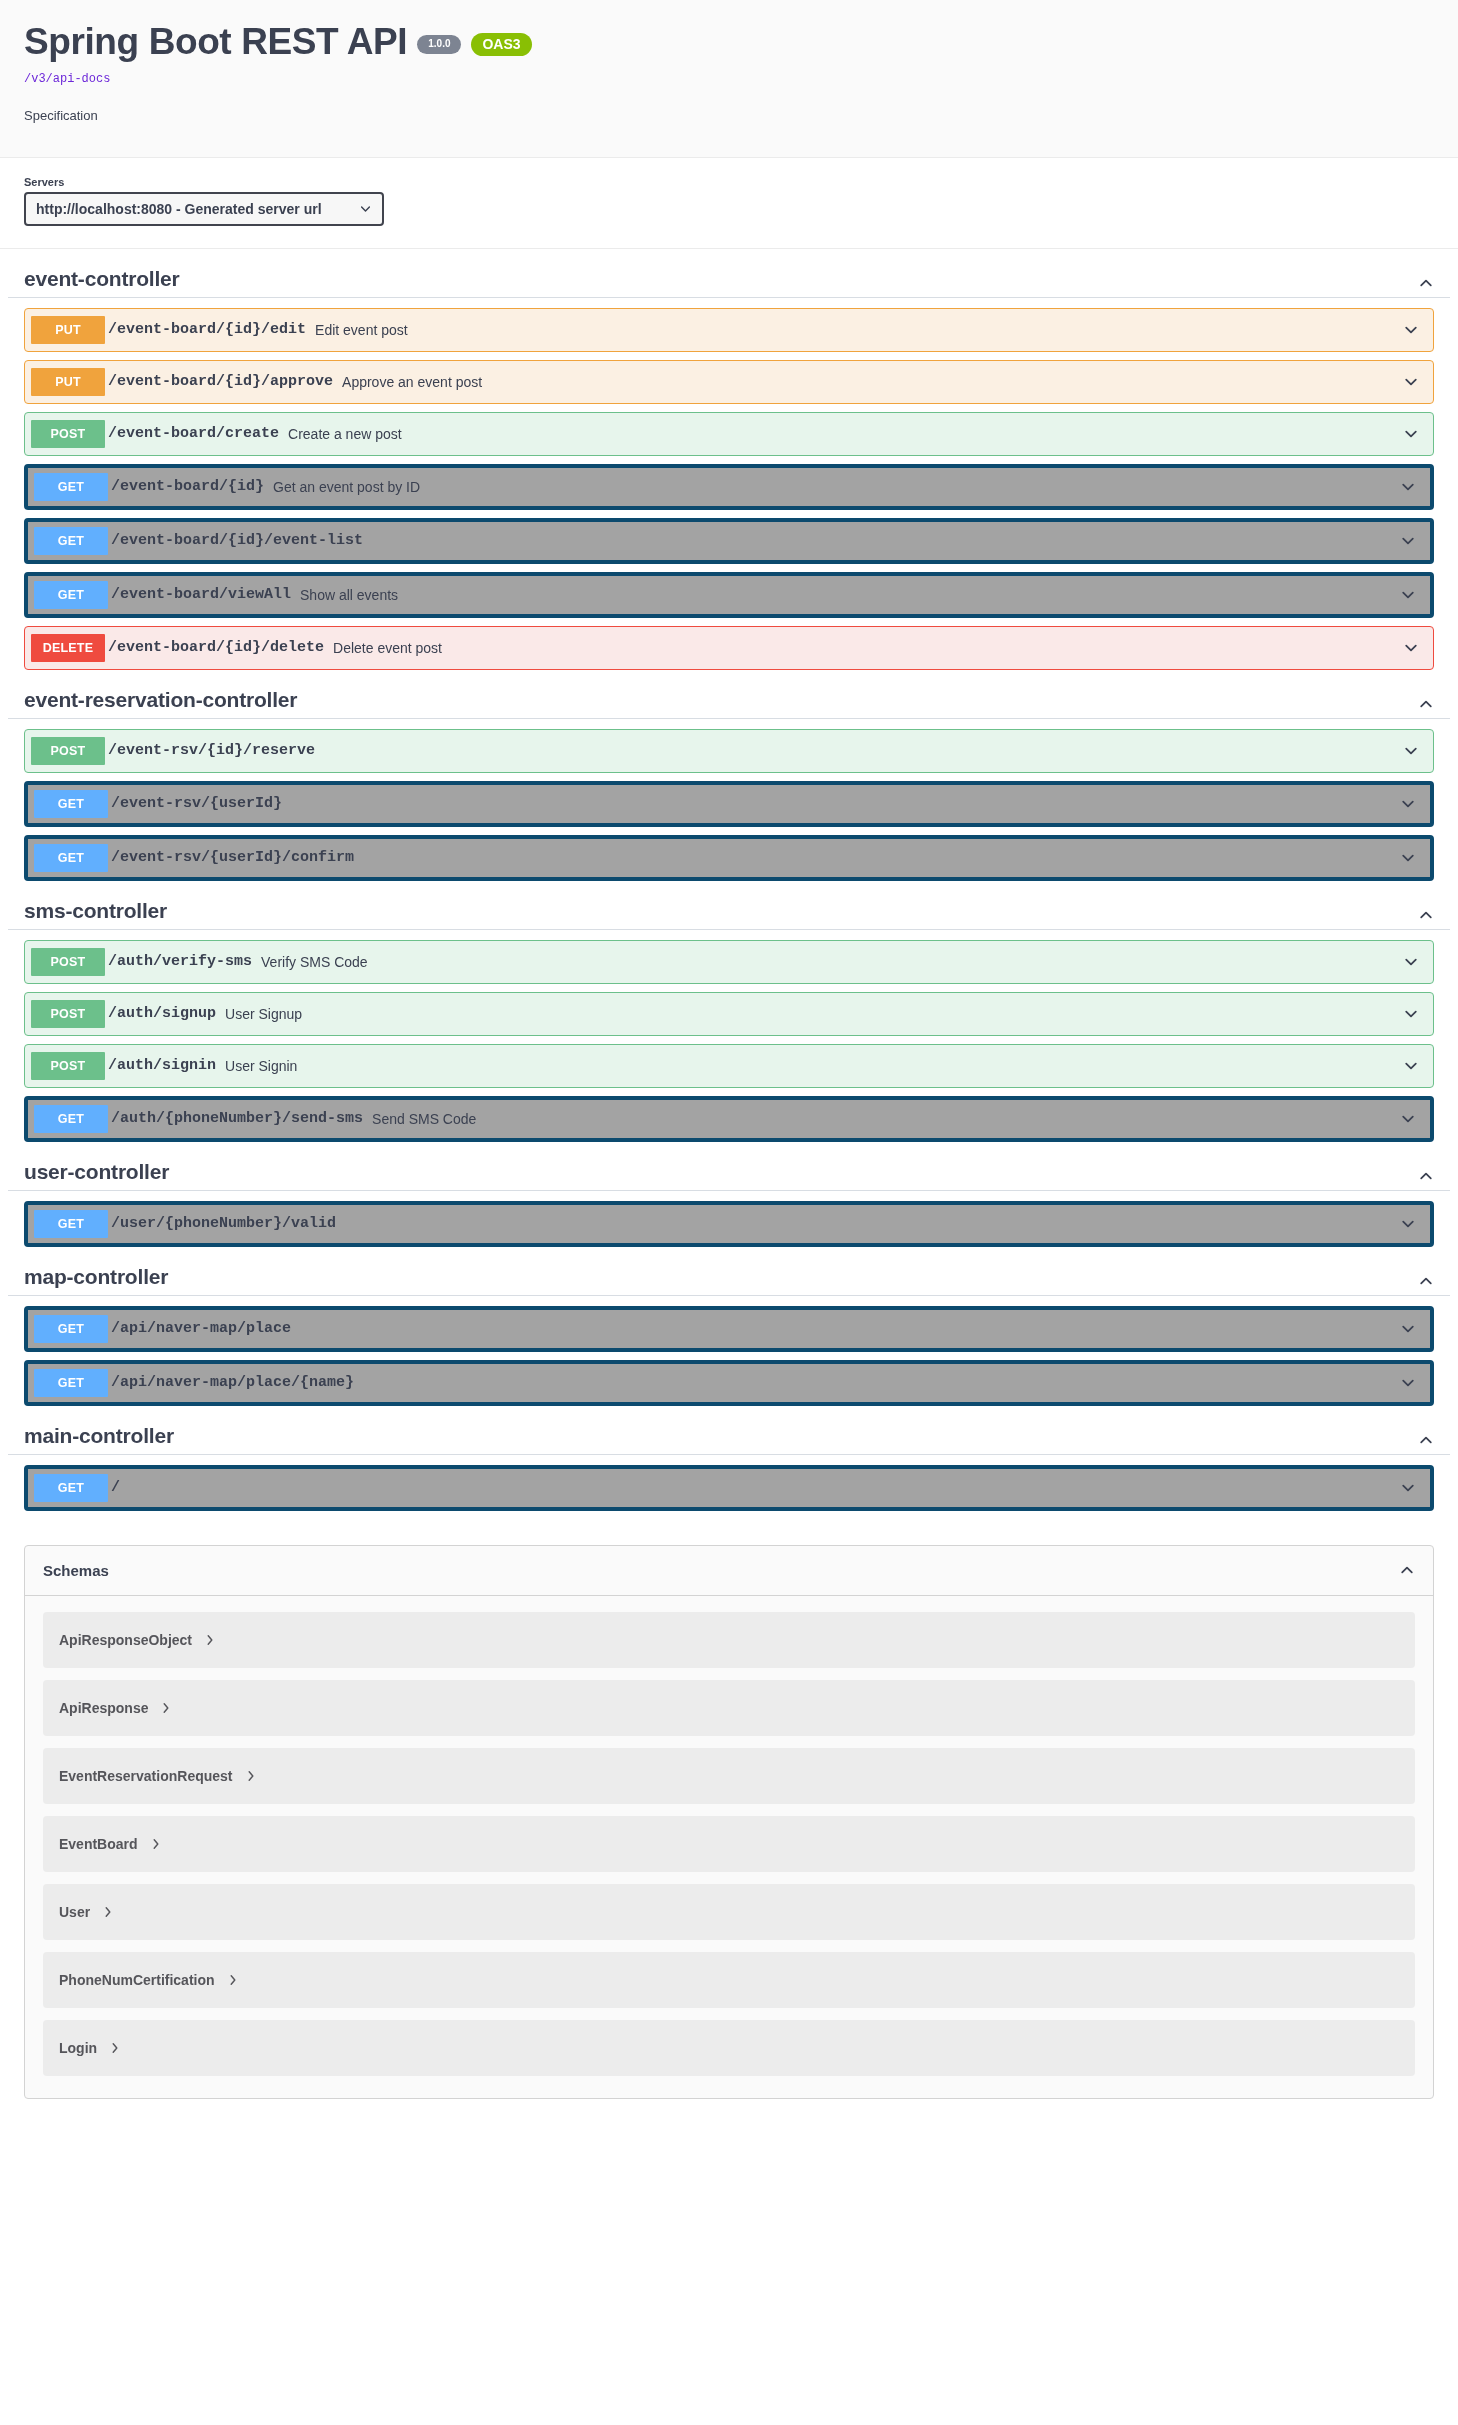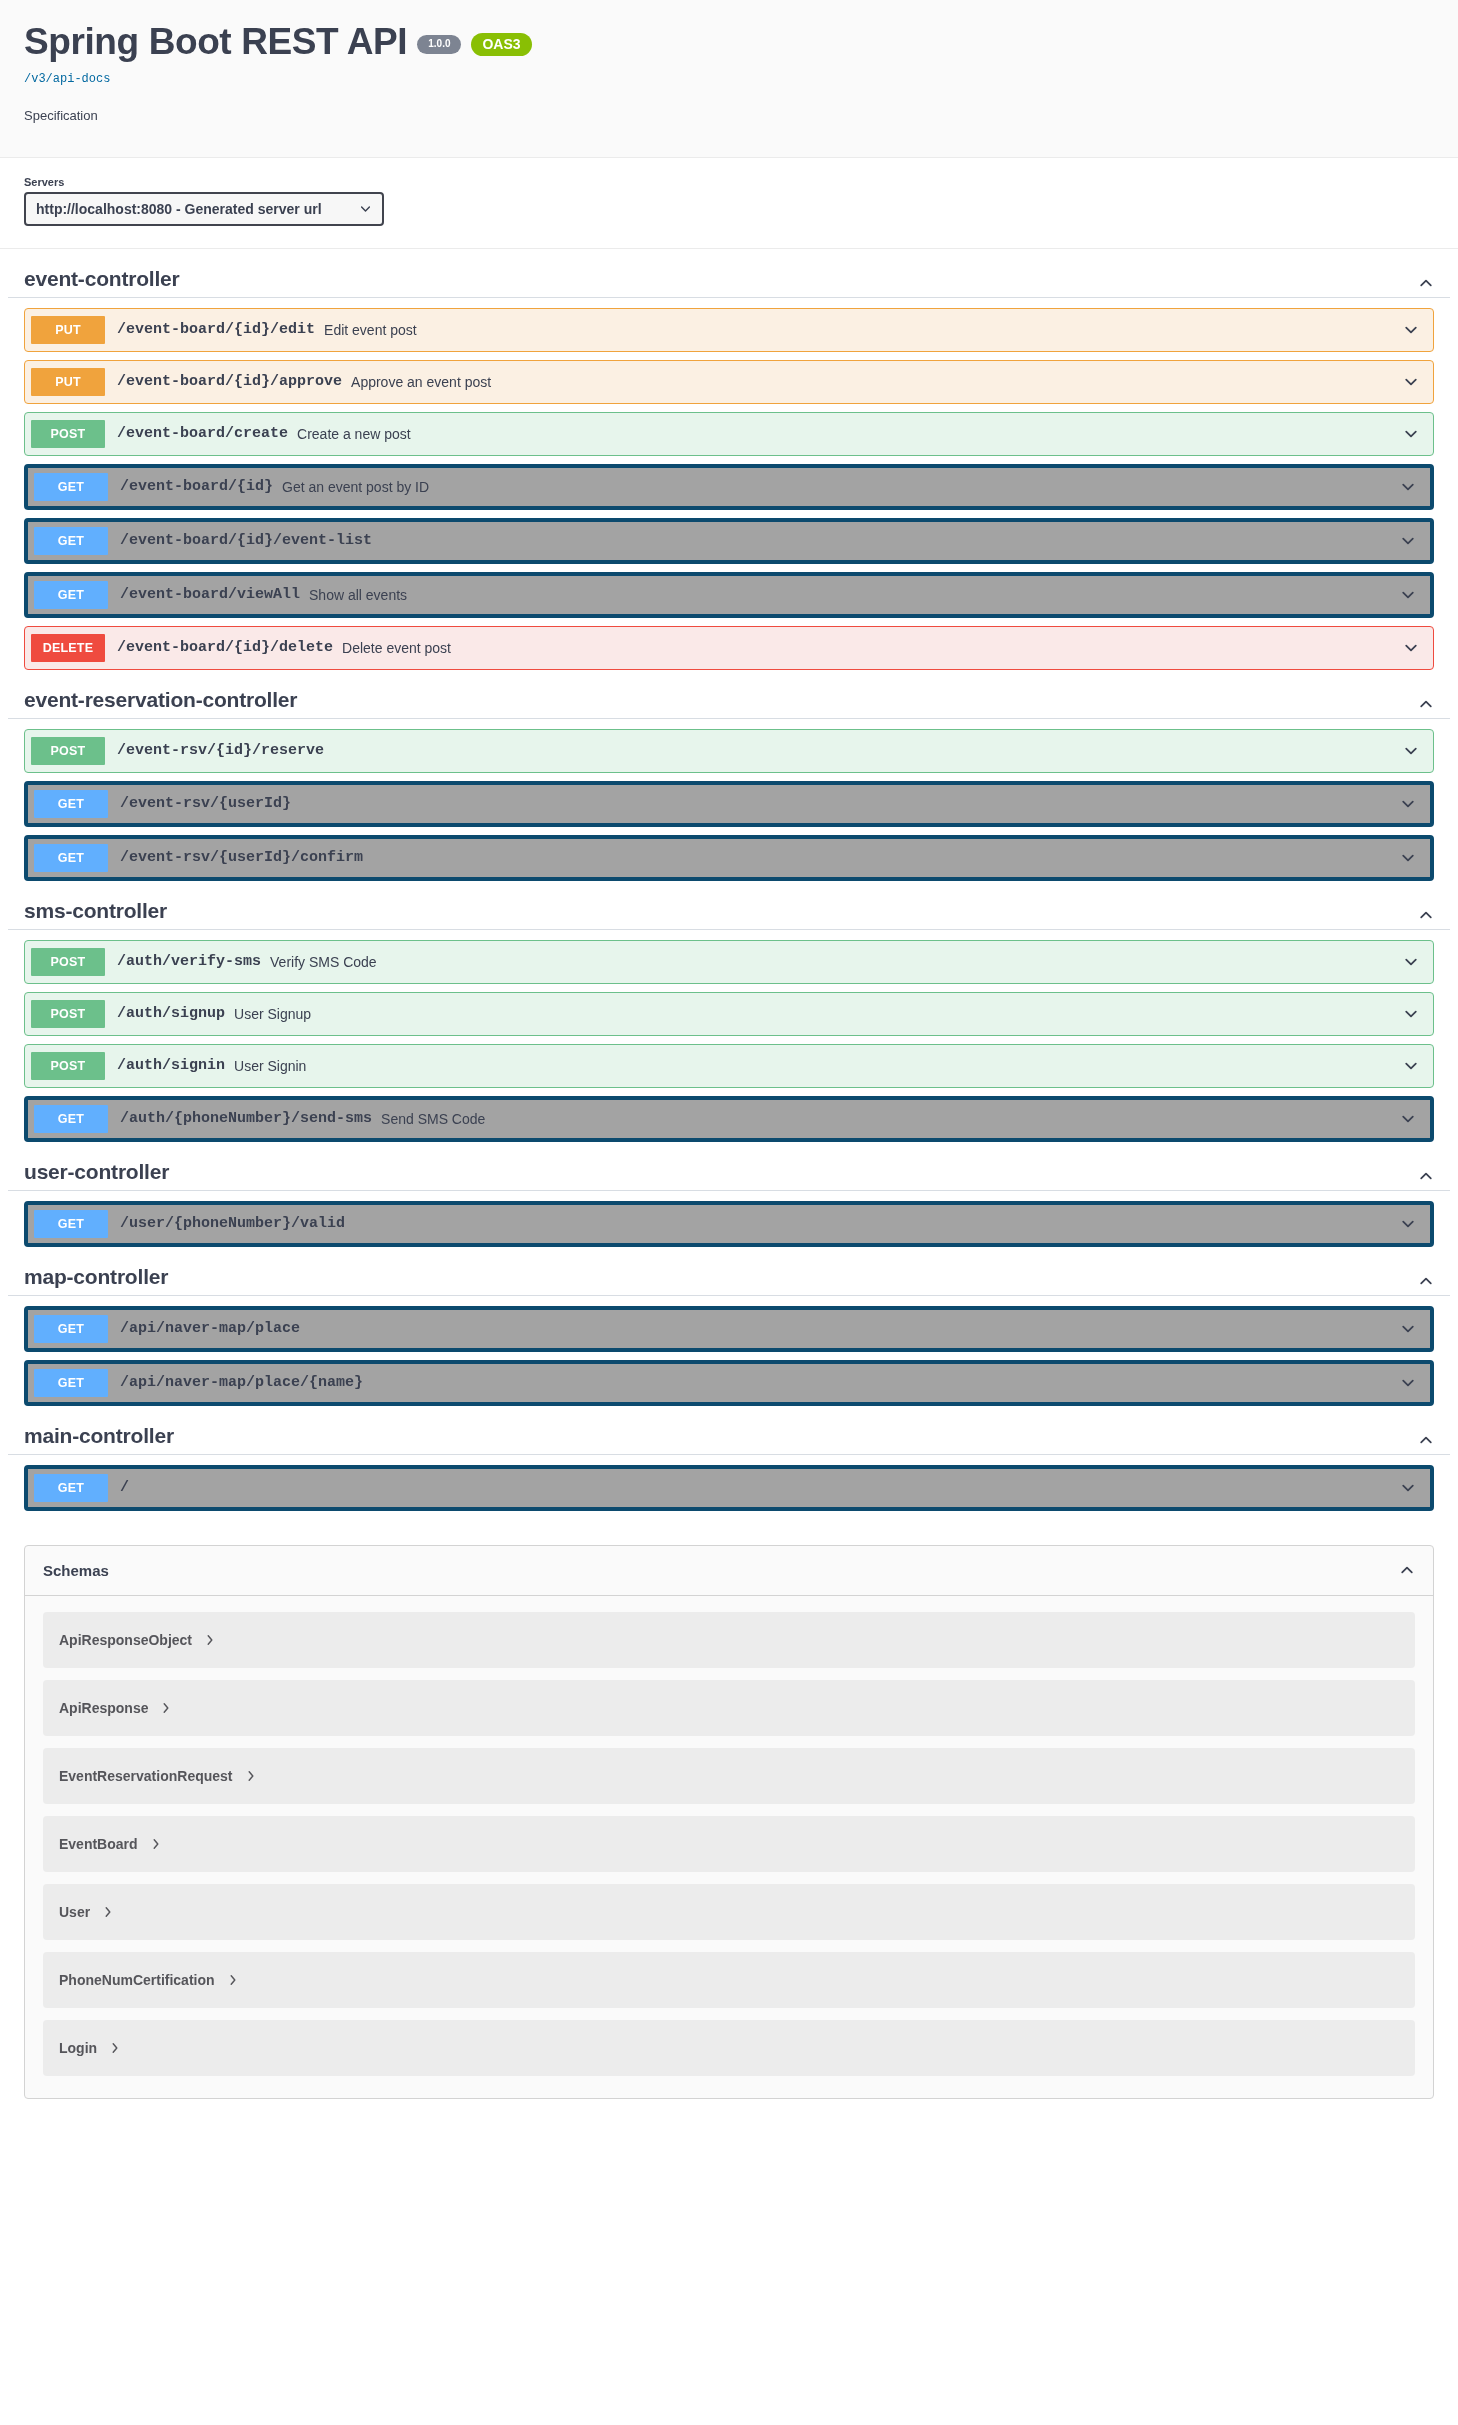--- a/index.html
+++ b/index.html
@@ -55,21 +55,21 @@
     border-radius: 57px;
     padding: 4px 11px 5px 11px;
     line-height: 1;
     position: relative;
     top: 2px;
   }
   .api-url {
     display: block;
     margin-top: 9px;
     font-size: 12px;
-    color: #0369a1;
+    color: #6d28d9;
     text-decoration: none;
     font-family: "Liberation Mono", monospace;
   }
   .api-desc {
     margin-top: 22px;
     font-size: 13px;
     color: #3b4151;
   }
 
   
@@ -152,21 +152,21 @@
     border-radius: 1px;
     padding: 7px 0;
     margin: 5px 0 5px 6px;
     letter-spacing: 0.2px;
   }
   .op-path {
     font-family: "Liberation Mono", monospace;
     font-size: 15px;
     font-weight: 700;
     color: #3b4151;
-    padding-left: 12px;
+    padding-left: 3px;
     white-space: nowrap;
   }
   .op-summary {
     font-size: 14px;
     color: #3b4151;
     padding-left: 9px;
     white-space: nowrap;
     font-weight: 400;
   }
   .op-spacer { flex: 1 1 auto; }

